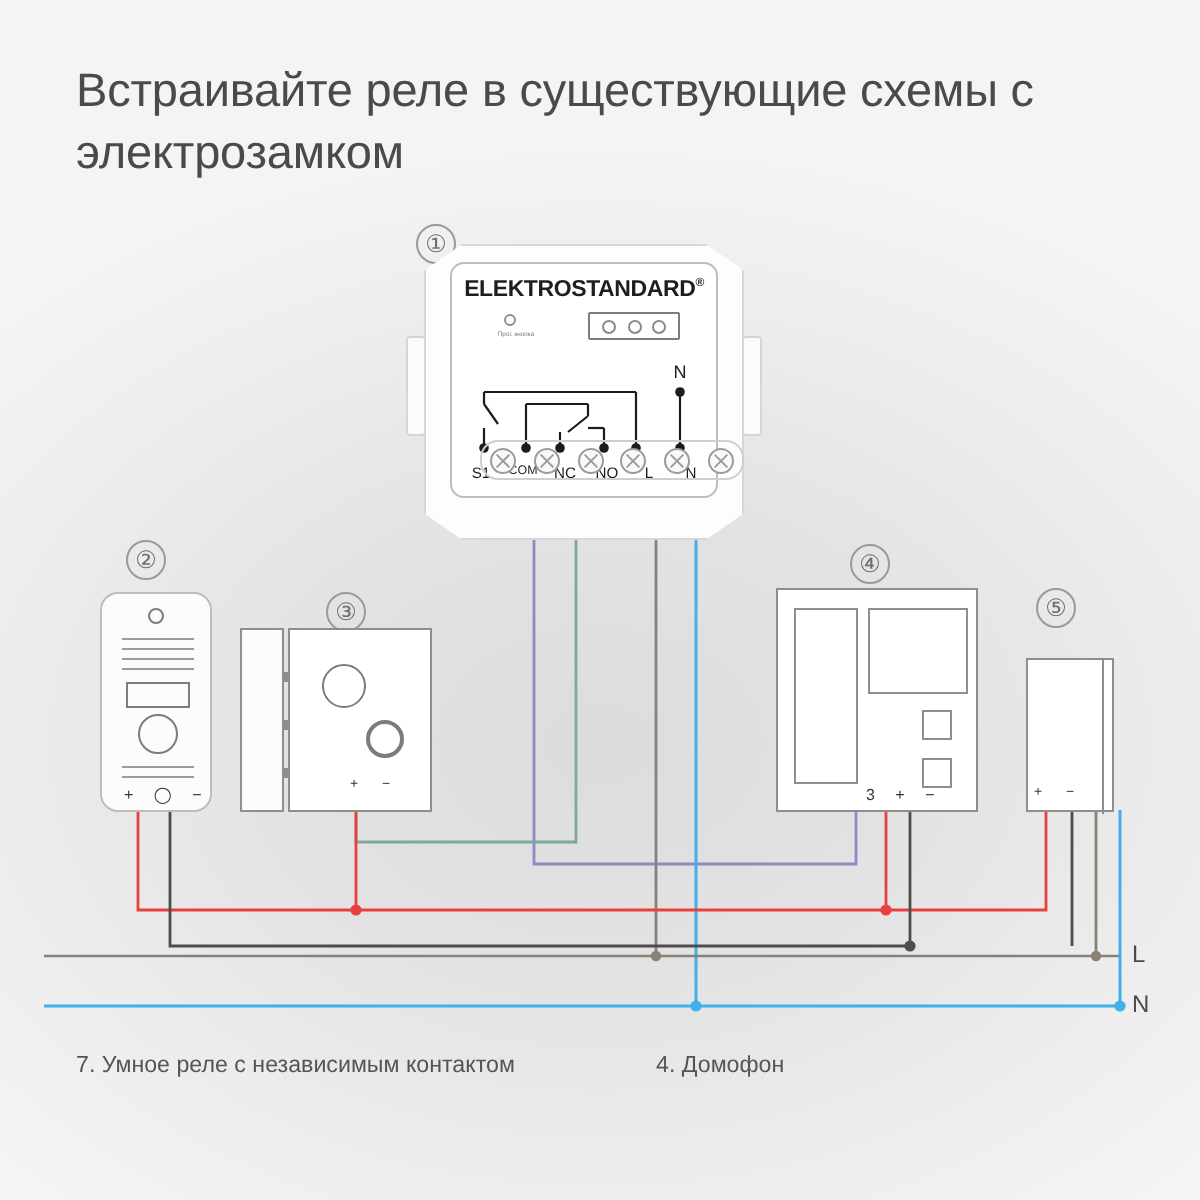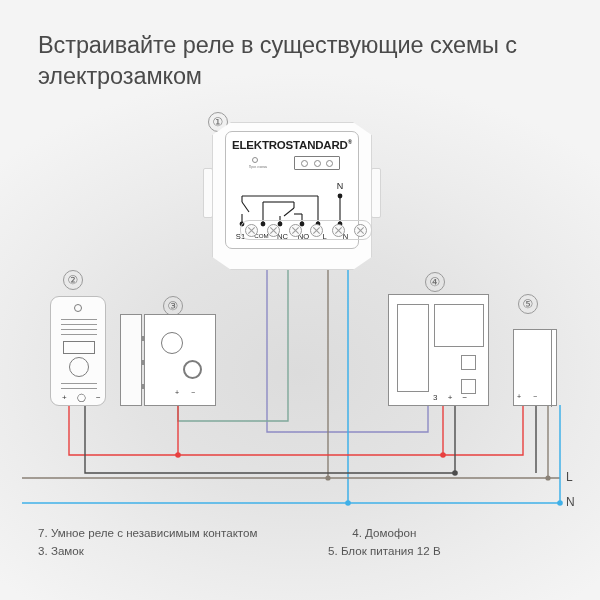--- a/index.html
+++ b/index.html
@@ -114,21 +114,21 @@
   .dev { position: absolute; background: #ffffff; border: 1px solid #8e8e8e; }
   .dev-soft { position: absolute; background: #fcfcfc; border: 1px solid #bdbdbd; }
   .line-el { position: absolute; background: #9a9a9a; height: 1px; }
   .circ { position: absolute; border: 1px solid #7c7c7c; border-radius: 50%; }
   .rect { position: absolute; border: 1px solid #7c7c7c; }
   .term-txt { position: absolute; font-size: 8px; color: #333; }
   .bus-label { position: absolute; font-size: 12px; color: #4a4a4a; }
 
   
   .legend { position: absolute; left: 38px; top: 524px; font-size: 11.6px; color: #555; line-height: 17.5px; }
-  .legend .col2 { position: absolute; left: 290px; top: 0; text-align: center; }
+  .legend .col2 { position: absolute; left: 290px; top: 0; }
   .legend div { white-space: nowrap; }
 
   svg { position: absolute; left: 0; top: 0; overflow: visible; }
 </style>
 </head>
 <body>
 
 <div id="root">
 
   <div class="title">Встраивайте реле в существующие схемы с электрозамком</div>
@@ -286,20 +286,18 @@
   </div>
 
   <div class="badge" style="left:518px; top:294px;">⑤</div>
   <div class="dev" style="left:513px; top:329px; width:44px; height:77px;">
     <div class="line-el" style="left:37px; top:0; width:1px; height:77px; background:#8e8e8e;"></div>
     <div class="term-txt" style="left:3px; top:63px; letter-spacing:5px; font-size:7px;">+  −</div>
   </div>
 
   <div class="legend">
     <div>7. Умное реле с независимым контактом</div>
-    <div>3. Замок</div>
     <div class="col2">
       <div>4. Домофон</div>
-      <div>5. Блок питания 12 В</div>
     </div>
   </div>
 
 </div>
 
 </body></html>

